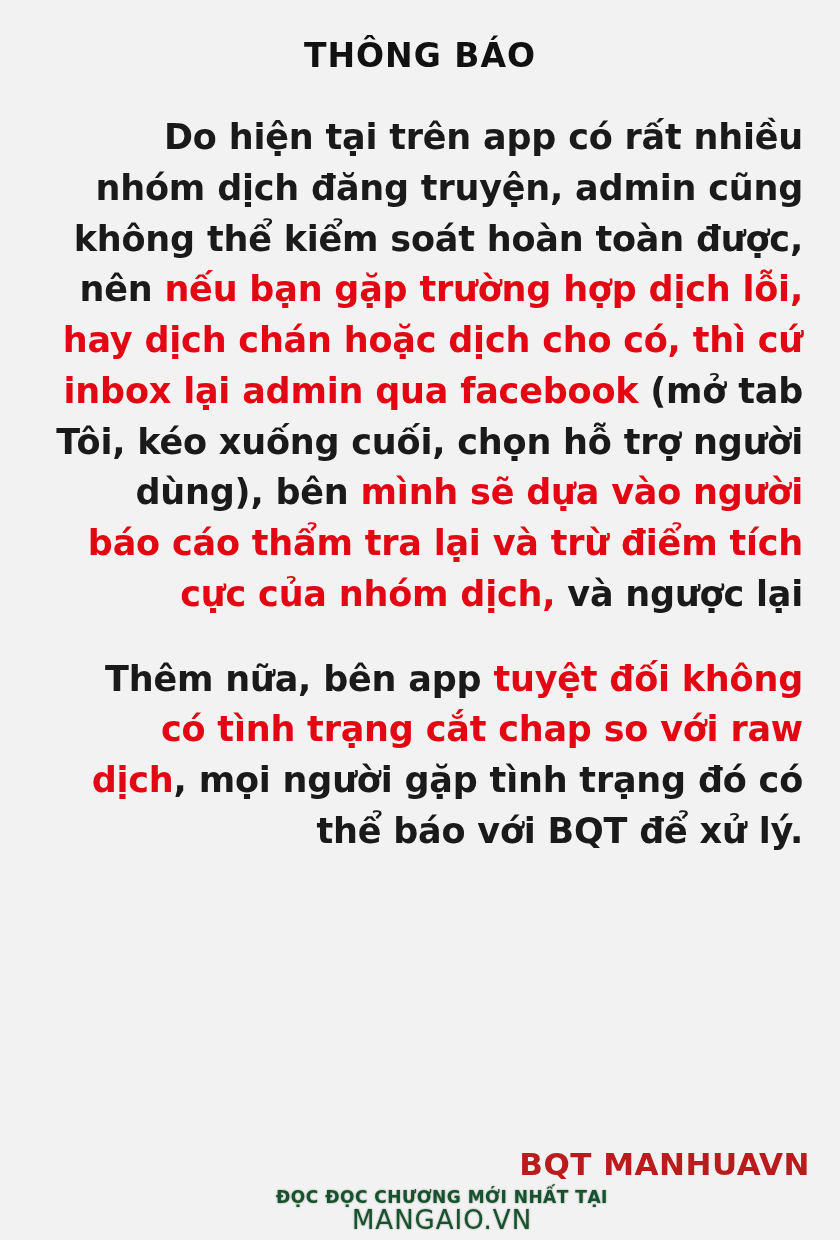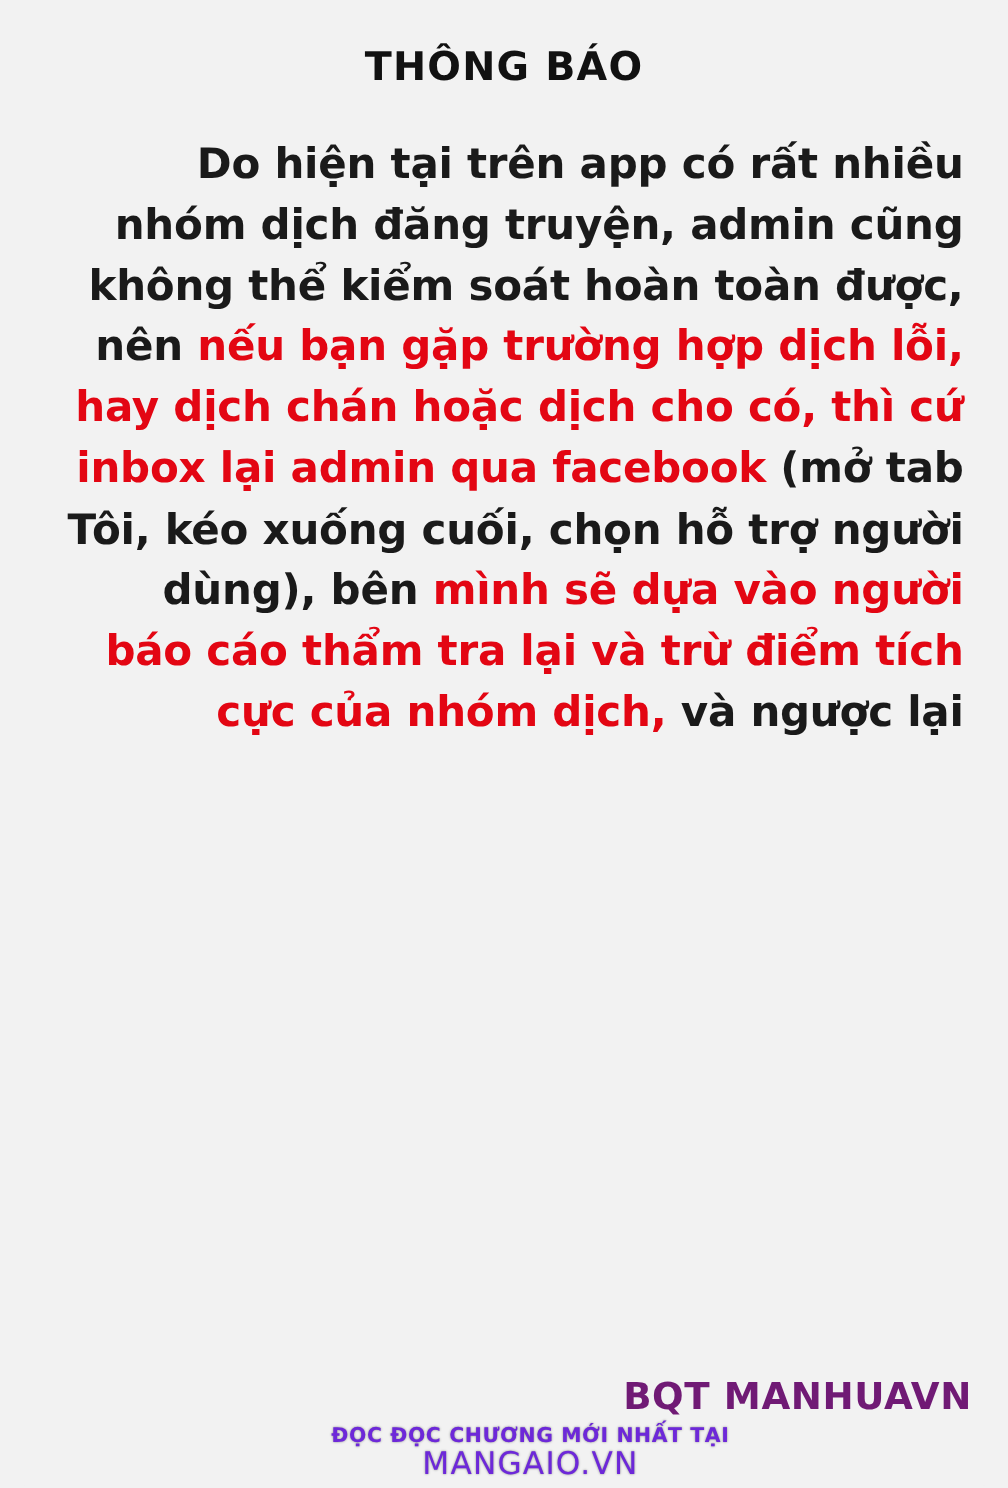--- a/index.html
+++ b/index.html
@@ -59,30 +59,30 @@
     color: #e30613;
   }
 
   .signature {
     position: absolute;
     right: 30px;
     bottom: 58px;
     font-size: 31px;
     font-weight: bold;
     letter-spacing: 0.5px;
-    color: #701a75;
+    color: #b91c1c;
   }
 
   .watermark {
     position: absolute;
     left: 0;
     right: 0;
     bottom: 6px;
     text-align: center;
-    color: #6d28d9;
+    color: #14532d;
     font-family: "DejaVu Sans", sans-serif;
     text-shadow: 0 0 2px rgba(0,0,0,0.45);
     margin-left: 44px;
   }
   .watermark .wm-line1 {
     display: block;
     font-size: 17px;
     font-weight: bold;
     letter-spacing: 0.5px;
     line-height: 1.05;
@@ -100,20 +100,23 @@
 
 <div class="page">
 
   <div class="title">THÔNG BÁO</div>
 
   <div class="body-text">
     <p class="para">
       <span>Do hiện tại trên app có rất nhiều nhóm dịch đăng truyện, admin cũng không thể kiểm soát hoàn toàn được, nên </span><span class="red">nếu bạn gặp trường hợp dịch lỗi, hay dịch chán hoặc dịch cho có, thì cứ inbox lại admin qua facebook</span><span> (mở tab Tôi, kéo xuống cuối, chọn hỗ trợ người dùng), bên </span><span class="red">mình sẽ dựa vào người báo cáo thẩm tra lại và trừ điểm tích cực của nhóm dịch,</span><span> và ngược lại</span>
     </p>
 
+    <p class="para">
+      <span>Thêm nữa, bên app </span><span class="red">tuyệt đối không có tình trạng cắt chap so với raw dịch</span><span>, mọi người gặp tình trạng đó có thể báo với BQT để xử lý.</span>
+    </p>
 
   </div>
 
   <div class="signature">BQT MANHUAVN</div>
 
   <div class="watermark">
     <span class="wm-line1">ĐỌC ĐỌC CHƯƠNG MỚI NHẤT TẠI</span>
     <span class="wm-line2">MANGAIO.VN</span>
   </div>
 

